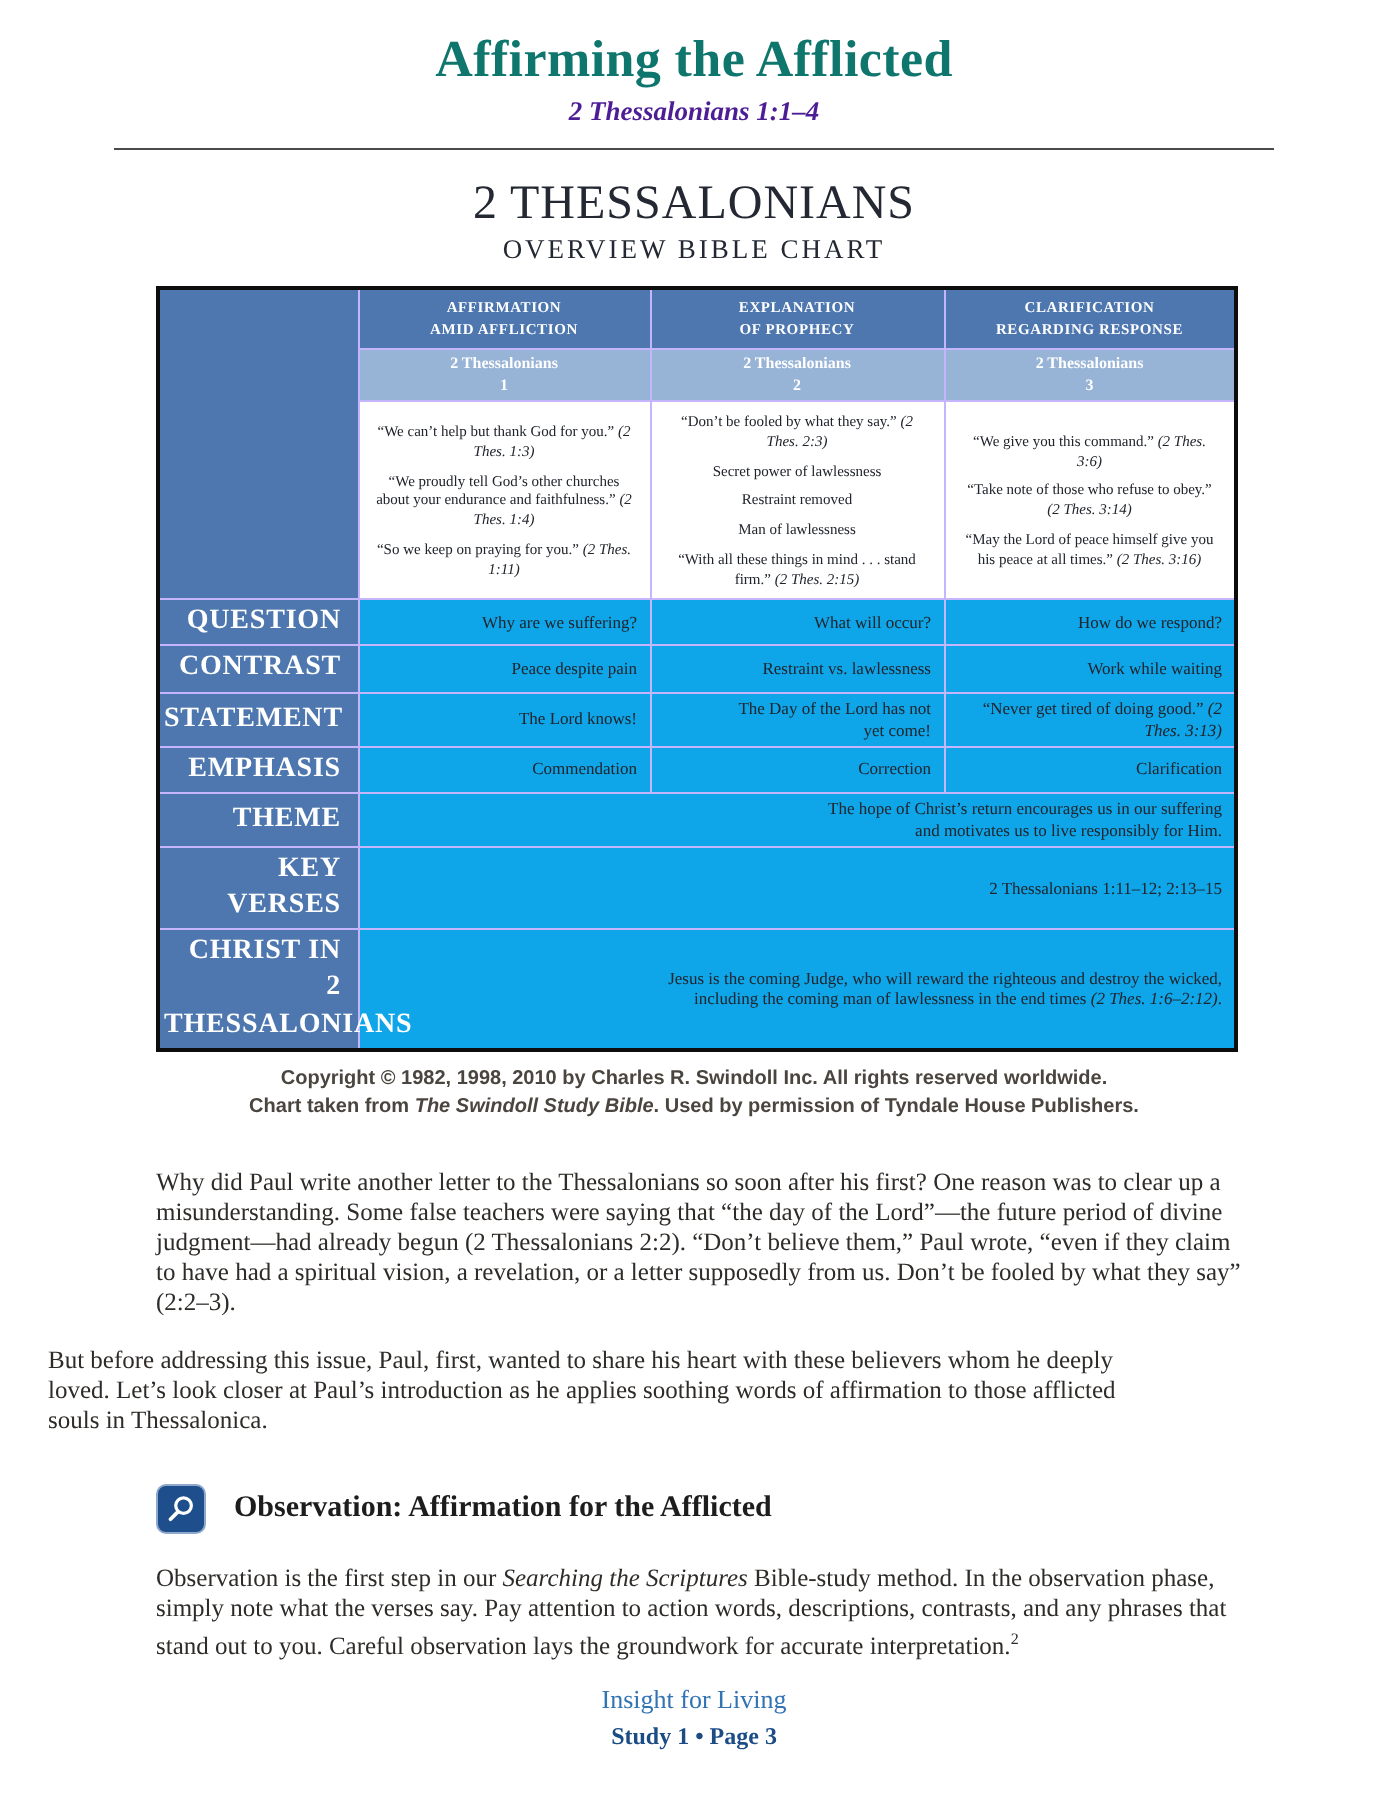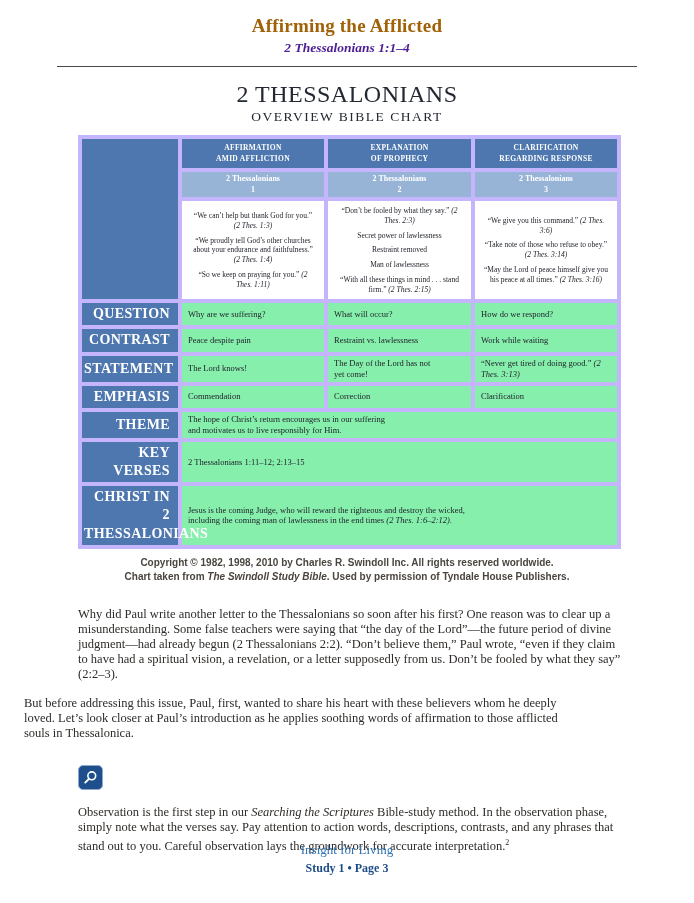--- a/index.html
+++ b/index.html
@@ -1,51 +1,51 @@
 <!DOCTYPE html>
 <html><head>
 <meta charset="utf-8">
 <style>
   html,body{margin:0;padding:0;}
   body{
     width:694px;height:903px;background:#ffffff;position:relative;overflow:hidden;
     font-family:"Liberation Serif","DejaVu Serif",serif;color:#2e2b28;
   }
   .doc-header{text-align:center;padding-top:15px;}
-  .doc-title{font-size:19px;font-weight:bold;color:#a16207;letter-spacing:0.2px;}
+  .doc-title{font-size:26px;font-weight:bold;color:#0f766e;letter-spacing:0.2px;}
   .doc-subtitle{font-size:13.5px;font-weight:bold;font-style:italic;color:#4c1d95;margin-top:3px;}
   .header-rule{width:580px;height:0;border-top:1px solid #4a4a4a;margin:10px auto 0 auto;}
   .chart-head{text-align:center;}
   .chart-title{font-size:24px;color:#232833;margin-top:14px;letter-spacing:0.5px;}
   .chart-subtitle{font-size:13.5px;color:#232833;margin-top:1px;letter-spacing:1.5px;}
 
   table.overview{
     border-collapse:collapse;table-layout:fixed;
     margin:10px 0 0 78px;width:539px;
     border:2px solid #0d0d0d;
   }
-  table.overview td{border:4px solid #c4b5fd;vertical-align:middle;}
+  table.overview td{border:1px solid #c4b5fd;vertical-align:middle;}
   td.lbl{
     background:#4D77AE;color:#ffffff;font-weight:bold;font-size:14px;
     text-align:right;padding:2px 8px 2px 2px;letter-spacing:0.4px;line-height:1.3;
   }
   td.corner{background:#4D77AE;}
   td.colhead{
     background:#4D77AE;color:#ffffff;font-weight:bold;font-size:7.5px;
     text-align:center;letter-spacing:0.3px;line-height:1.45;height:27px;
   }
   td.chapter{
     background:#97B3D6;color:#ffffff;font-weight:bold;font-size:8px;
     text-align:center;line-height:1.35;height:23px;
   }
   td.quotes{background:#ffffff;font-size:7.5px;color:#20242b;text-align:center;
     padding:5px 8px;line-height:1.3;height:86px;vertical-align:middle;}
   td.quotes .q{margin:0 0 5px 0;}
   td.quotes .q:last-child{margin-bottom:0;}
-  td.cell{background:#86efac;font-size:8.5px;color:#20242b;text-align:left;
+  td.cell{background:#0ea5e9;font-size:8.5px;color:#20242b;text-align:right;
     padding:2px 6px;line-height:1.25;}
   tr.r-short td{height:16px;}
   tr.r-mid td{height:22px;}
   .ref{font-style:italic;}
 
   .copyright{
     text-align:center;margin-top:7px;
     font-family:"Liberation Sans","DejaVu Sans",sans-serif;
     font-size:10px;font-weight:bold;color:#4a453e;line-height:1.45;
   }
@@ -192,20 +192,21 @@
 
 <div class="bodytext p2">But before addressing this issue, Paul, first, wanted to share his heart with these believers whom he deeply loved. Let’s look closer at Paul’s introduction as he applies soothing words of affirmation to those afflicted souls in Thessalonica.</div>
 
 <div class="section-head">
   <div class="obs-icon">
     <svg width="17" height="17" viewBox="0 0 20 20" aria-hidden="true">
       <circle cx="11.5" cy="8" r="4.6" fill="none" stroke="#ffffff" stroke-width="1.9"></circle>
       <line x1="8" y1="11.8" x2="3.8" y2="16" stroke="#ffffff" stroke-width="2.2" stroke-linecap="round"></line>
     </svg>
   </div>
+  <div class="section-title">Observation: Affirmation for the Afflicted</div>
 </div>
 
 <div class="bodytext p3">
   <span>Observation is the first step in our </span><i>Searching the Scriptures</i><span> Bible-study method. In the observation phase, simply note what the verses say. Pay attention to action words, descriptions, contrasts, and any phrases that stand out to you. Careful observation lays the groundwork for accurate interpretation.</span><sup>2</sup>
 </div>
 
 <div class="footer">
   <div class="footer-l1">Insight for Living</div>
   <div class="footer-l2">Study 1 • Page 3</div>
 </div>

